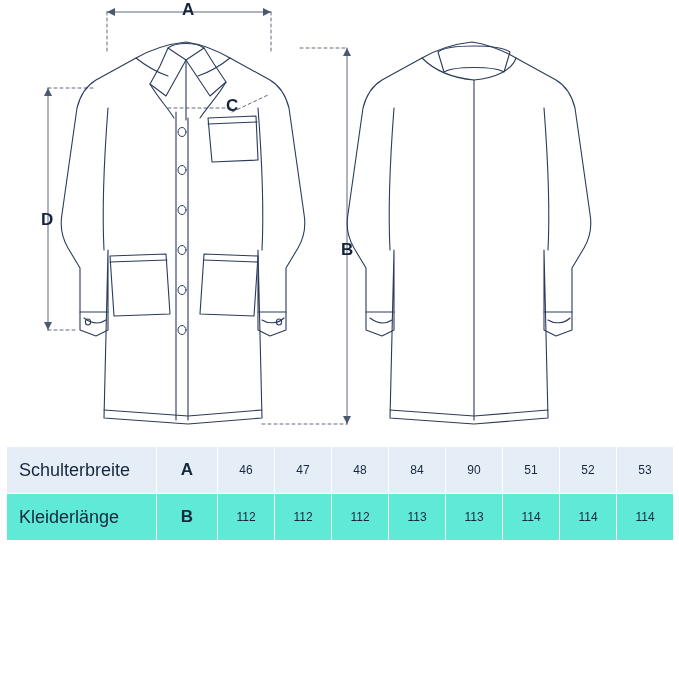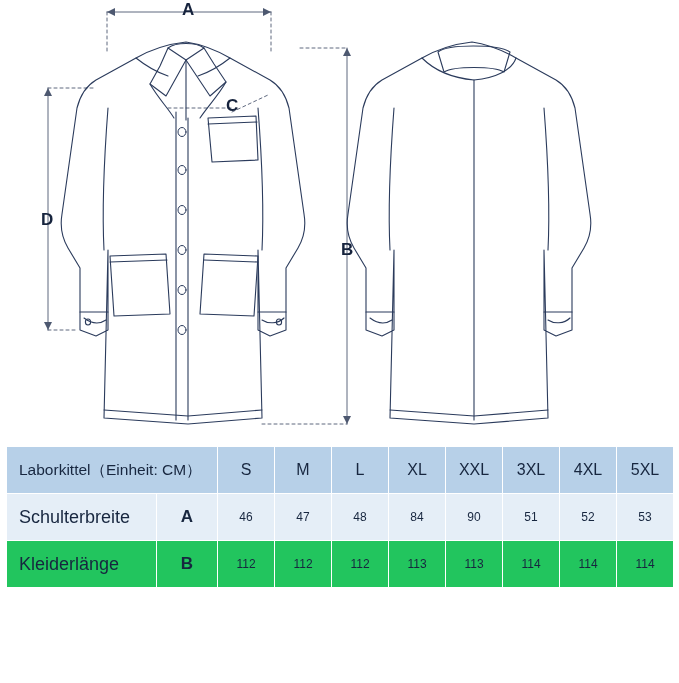--- a/index.html
+++ b/index.html
@@ -62,21 +62,21 @@
     background: #b7d0e8;
     font-size: 16px;
     height: 46px;
   }
   #size-table .hdr-row td.title-cell {
     text-align: left;
     padding-left: 12px;
     font-size: 15.5px;
   }
   #size-table .row-light td { background: #e5eef7; }
-  #size-table .row-dark td { background: #22c55e; }
+  #size-table .row-dark td { background: #5eead4; }
   #size-table td.name-cell {
     text-align: left;
     padding-left: 12px;
     font-size: 18px;
   }
   #size-table td.code-cell {
     font-weight: bold;
     font-size: 17px;
   }
   #size-table col.c-name { width: 150px; }
@@ -242,31 +242,20 @@
       <col class="c-val">
         <col class="c-val">
         <col class="c-val">
         <col class="c-val">
       <col class="c-val">
         <col class="c-val">
         <col class="c-val">
         <col class="c-val">
     </colgroup>
     <tbody>
-      <tr class="hdr-row">
-        <td class="title-cell" colspan="2">Laborkittel（Einheit: CM）</td>
-        <td>S</td>
-        <td>M</td>
-        <td>L</td>
-        <td>XL</td>
-        <td>XXL</td>
-        <td>3XL</td>
-        <td>4XL</td>
-        <td>5XL</td>
-      </tr>
 
       <tr class="row-light">
         <td class="name-cell">Schulterbreite</td>
         <td class="code-cell">A</td>
         <td>46</td>
         <td>47</td>
         <td>48</td>
         <td>84</td>
         <td>90</td>
         <td>51</td>

